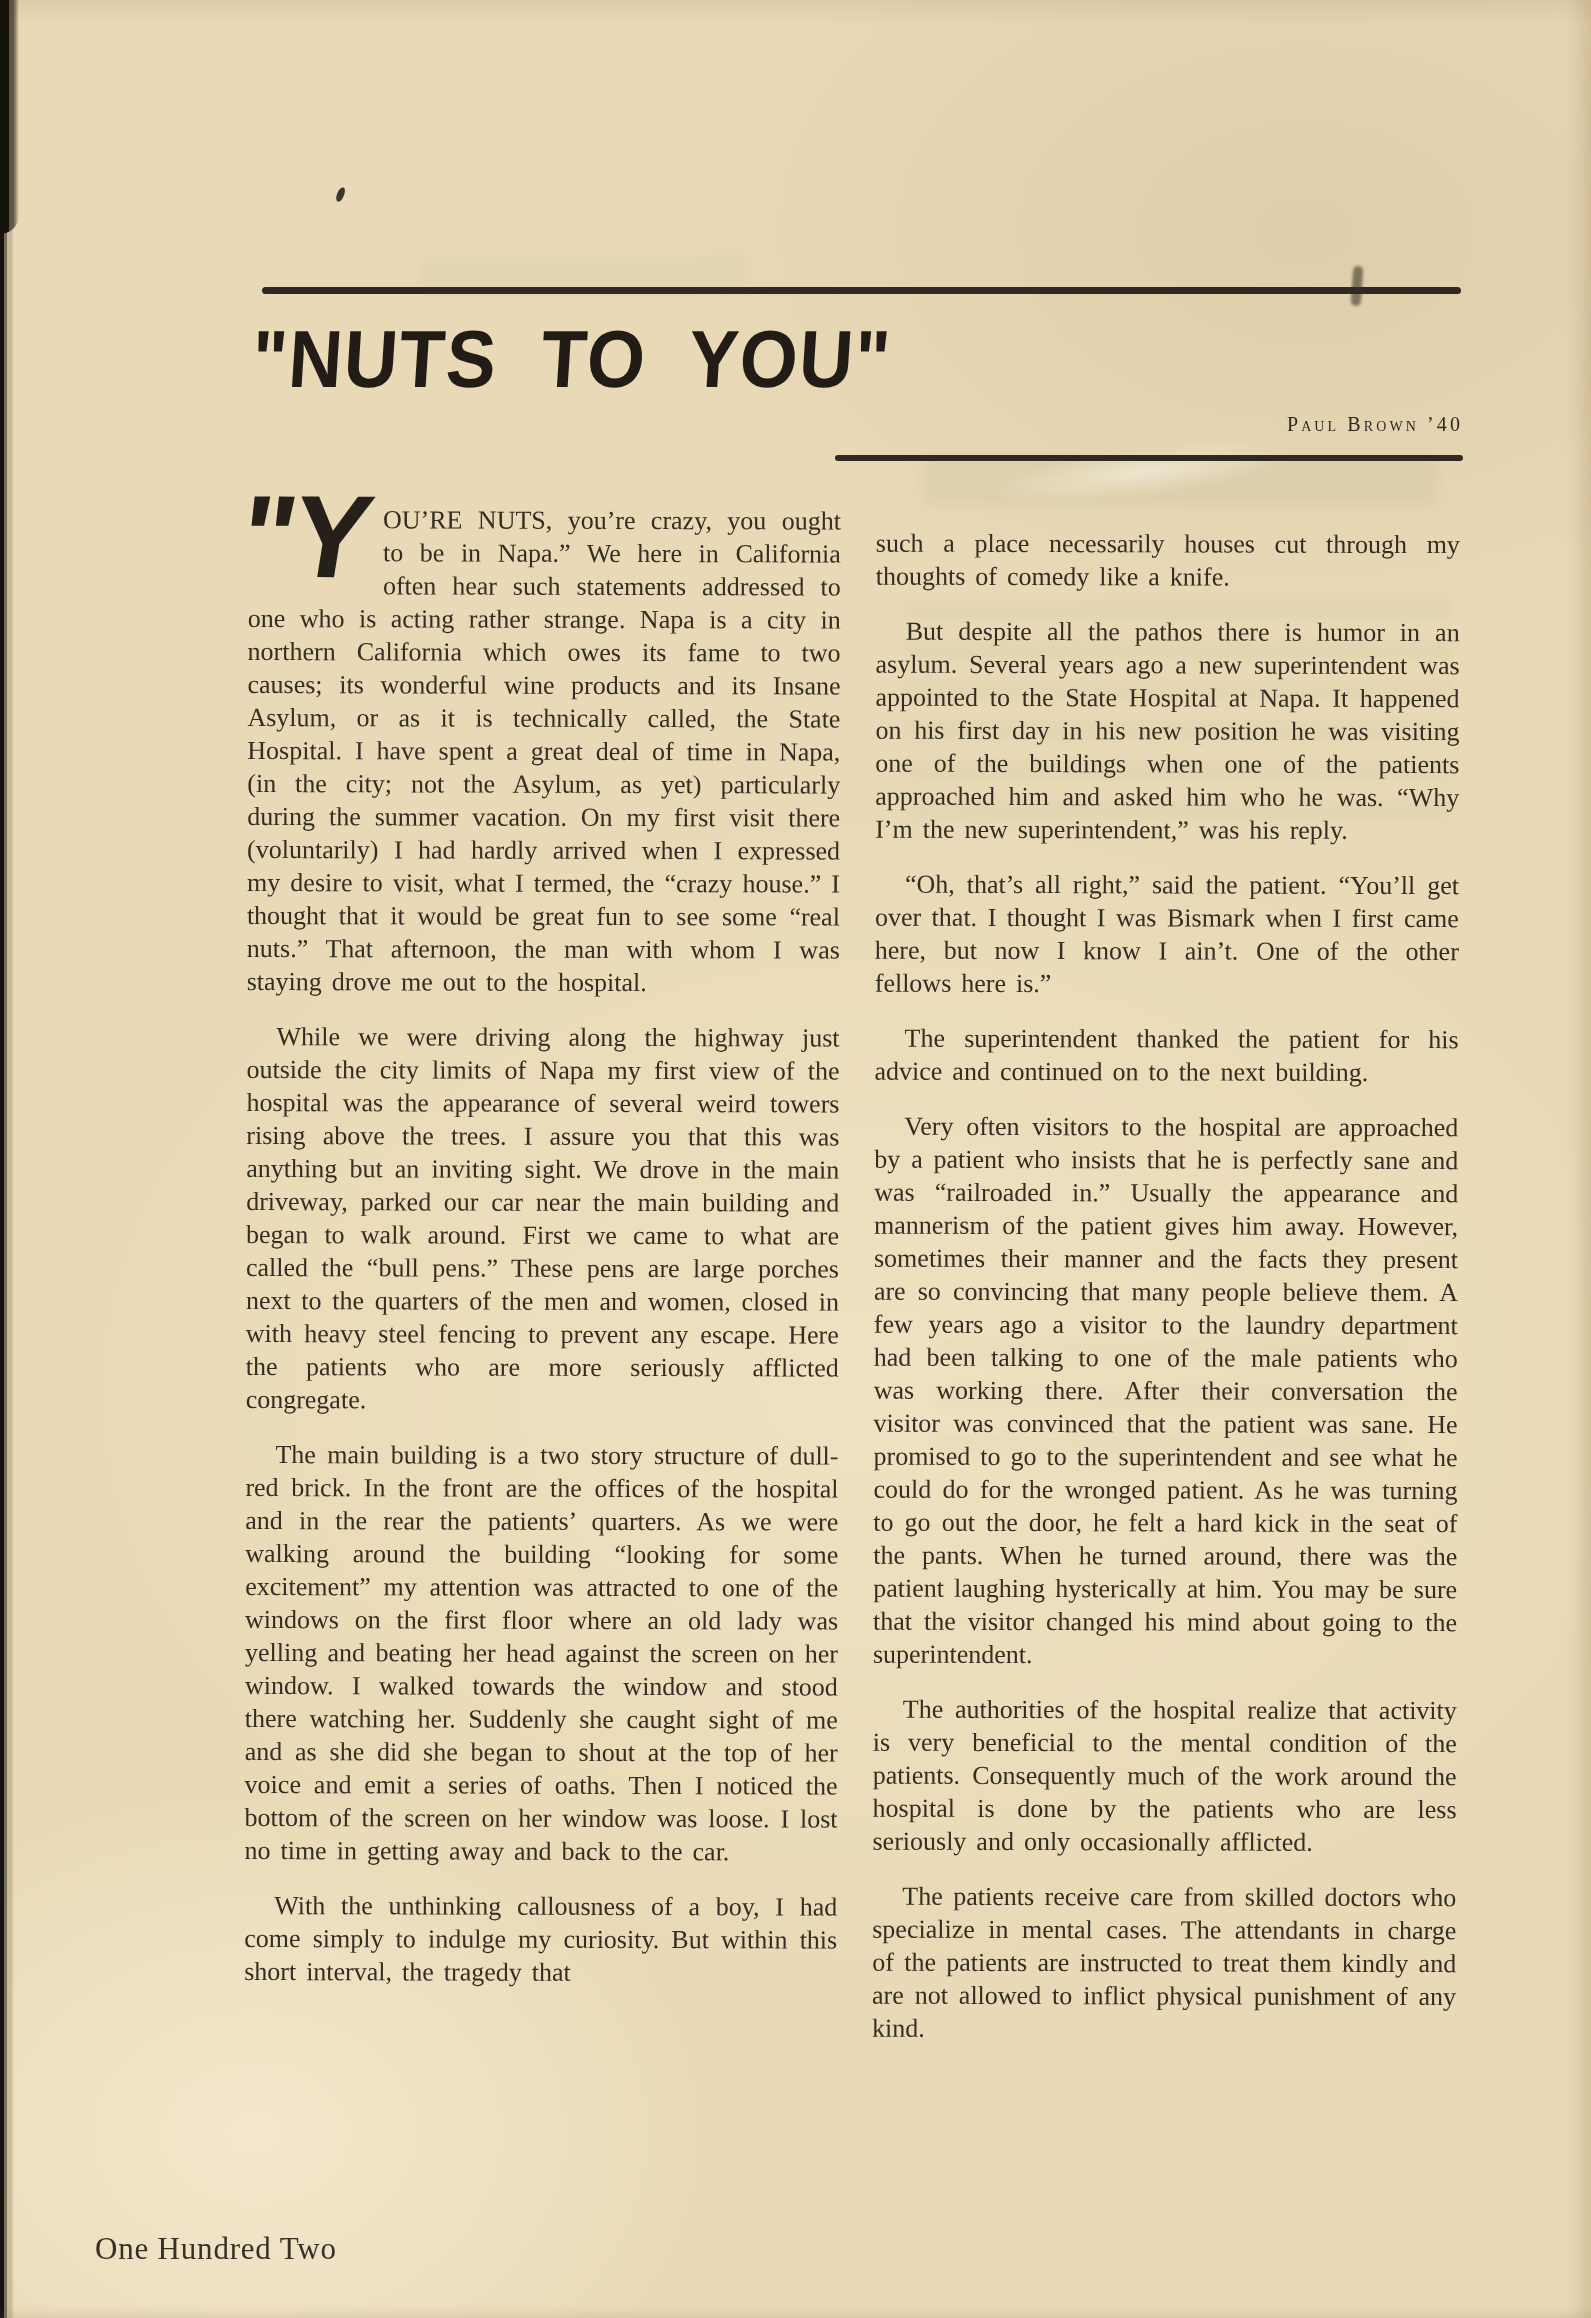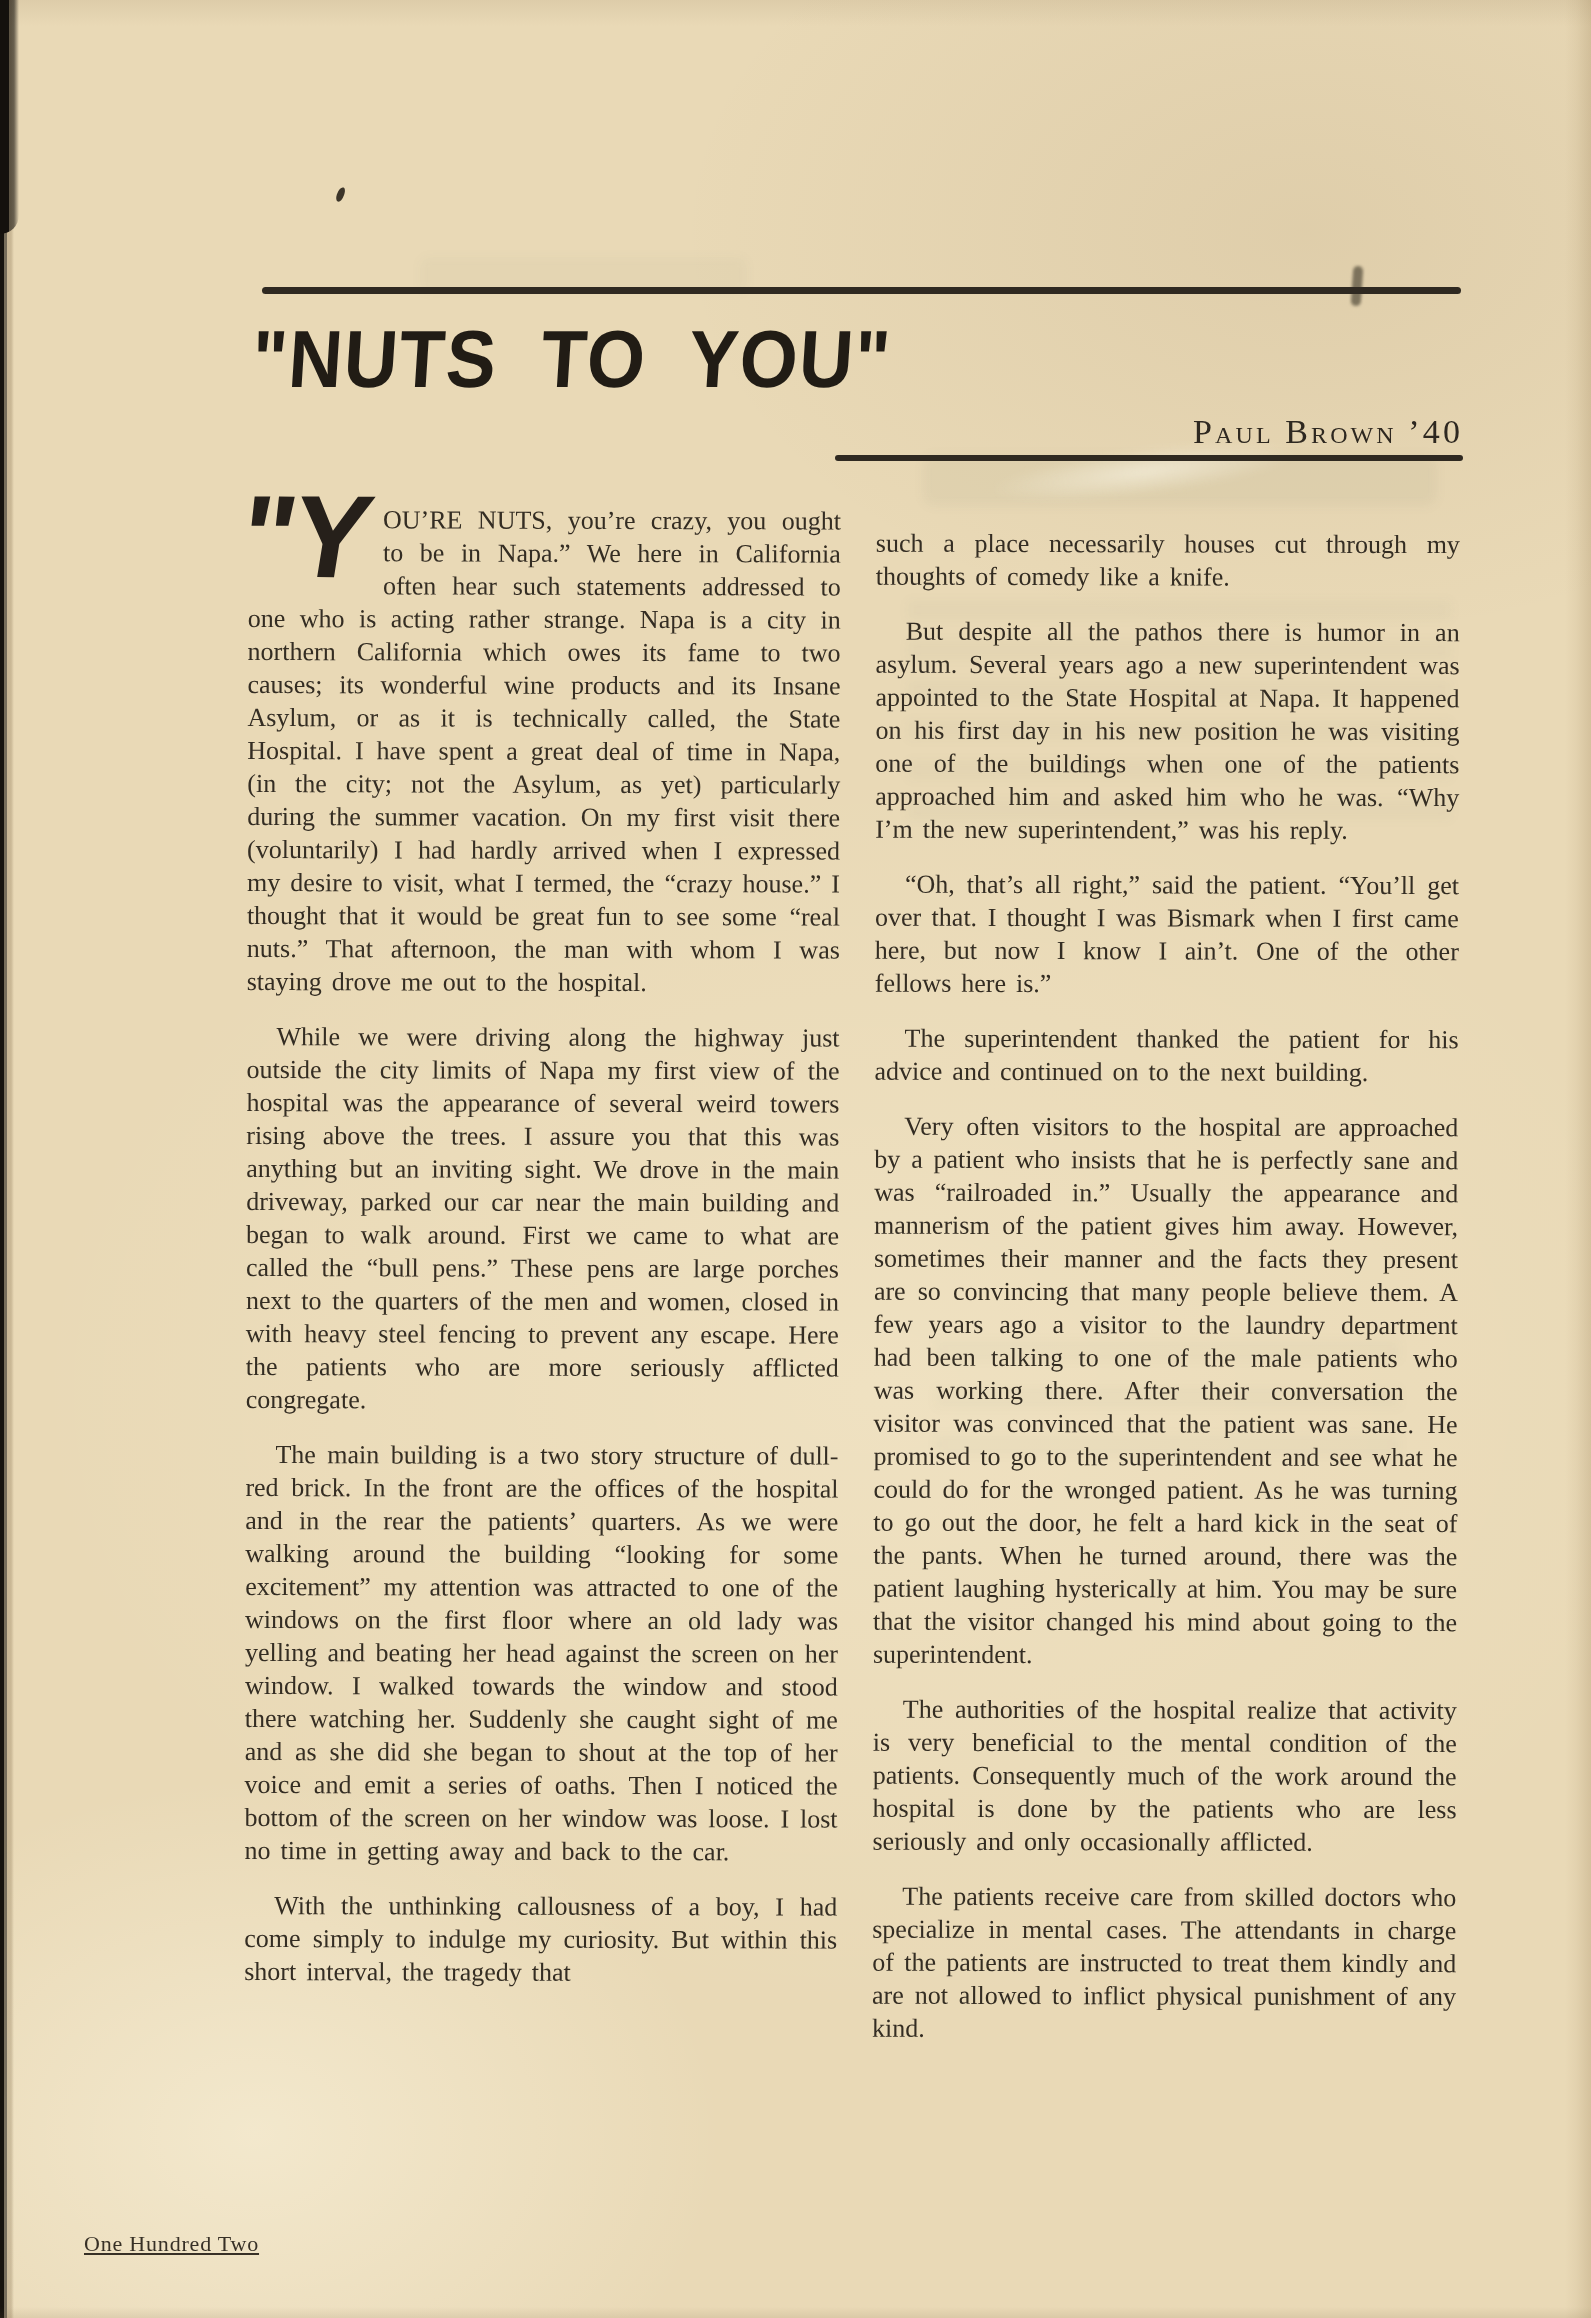--- a/index.html
+++ b/index.html
@@ -39,36 +39,36 @@
   .crease{position:absolute;left:989px;top:448px;width:311px;height:47px;
     background:radial-gradient(ellipse at center, rgba(255,252,240,.5), transparent 70%);
     transform:rotate(-7deg);filter:blur(3.1px);}
   
   .top-rule{position:absolute;left:262px;top:287px;width:1199px;height:7px;background:#2f2921;border-radius:3.9px;}
   .title{position:absolute;left:255px;top:313px;margin:0;
     font-family:"Liberation Sans", sans-serif;font-weight:bold;font-size:81px;
     color:#211c15;letter-spacing:1.6px;word-spacing:23.4px;white-space:nowrap;
     transform:scaleX(.92) skewX(-4deg);transform-origin:left top;}
   .byline{position:absolute;right:128px;top:413px;font-variant:small-caps;
-    font-size:34px;letter-spacing:3.1px;color:#2e2820;}
+    font-size:20px;letter-spacing:3.1px;color:#2e2820;}
   .byline-rule{position:absolute;left:835px;top:455px;width:628px;height:6.2px;background:#2f2921;border-radius:3.1px;}
   
   .columns{position:absolute;left:248px;top:503px;width:1212px;display:flex;gap:35px;
     transform:rotate(.15deg);transform-origin:left top;}
   .col{font-size:26px;line-height:33px;text-align:justify;color:#342d23;word-spacing:3.5px;}
   .col1{width:593px;}
   .col2{width:584px;padding-top:22px;}
   .col p{margin:0 0 22px 0;}
   .col p.indent{text-indent:30px;}
   .dropcap{float:left;height:69px;margin:3.1px 12.5px 0 -7.8px;
     font-family:"Liberation Sans", sans-serif;font-weight:bold;font-size:117px;line-height:62px;
     color:#26201a;transform:skewX(-9deg);}
   .dropcap .dq{font-size:117px;letter-spacing:-4.7px;margin-right:1.6px;}
   
-  .footer{position:absolute;left:84px;top:2231px;font-size:22px;color:#373026;letter-spacing:0.8px;text-decoration:underline;}
+  .footer{position:absolute;left:95px;top:2231px;font-size:31px;color:#373026;letter-spacing:0.8px;}
 </style>
 </head>
 <body>
 
 <div class="page">
 
   <div class="spine"></div>
   <div class="spine-top"></div>
   <div class="right-edge"></div>
   <div class="bottom-edge"></div>

